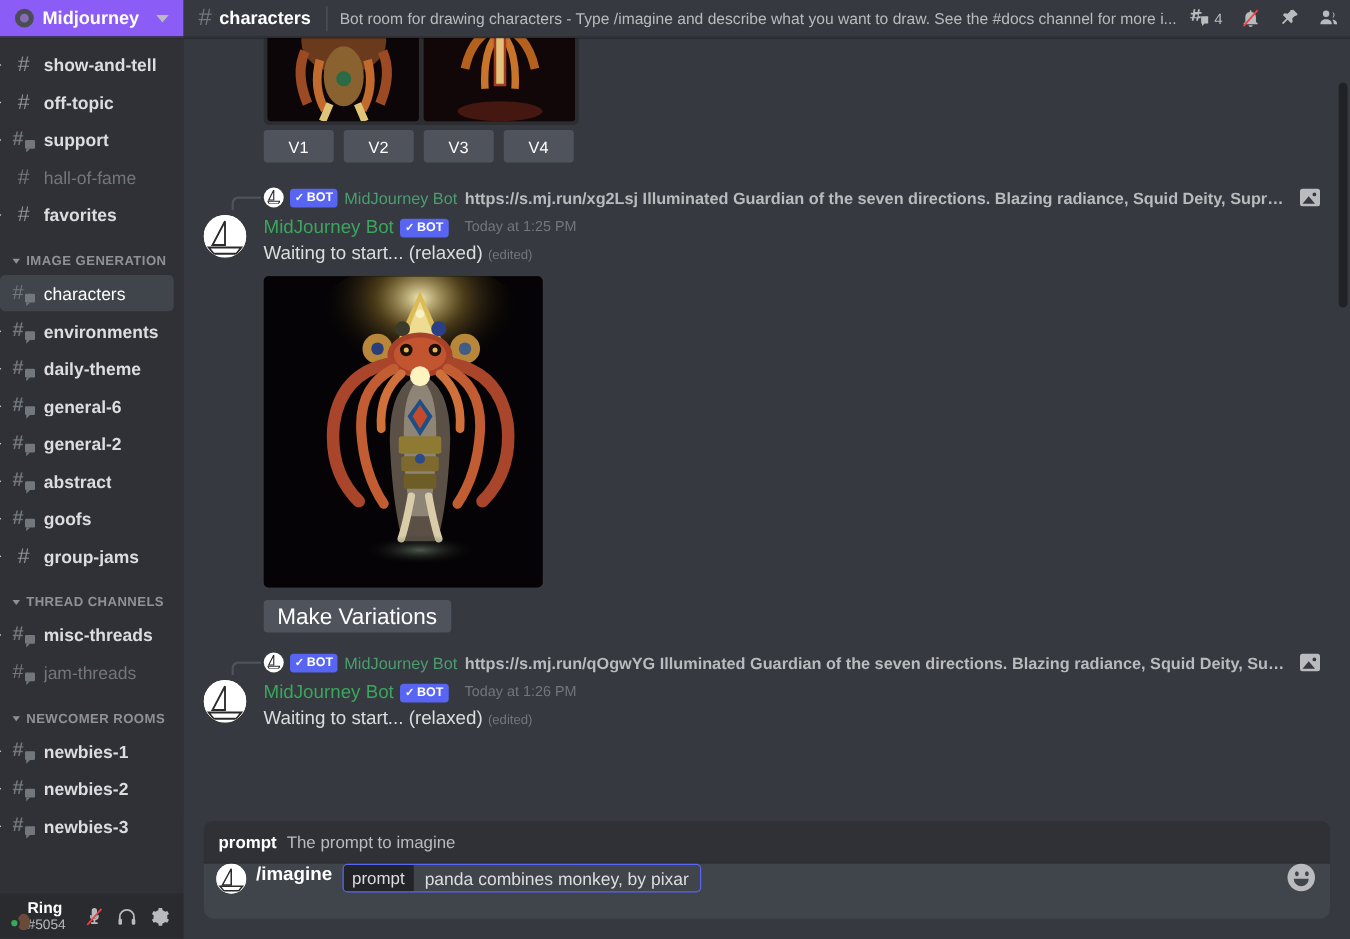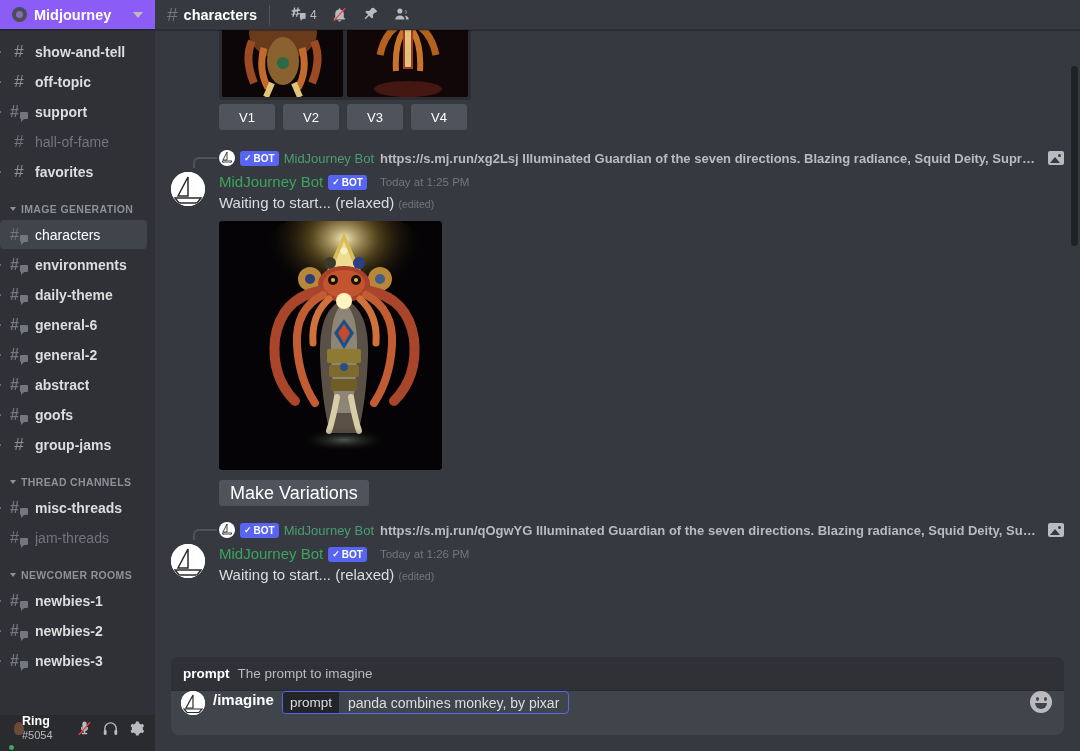--- a/index.html
+++ b/index.html
@@ -90,21 +90,21 @@
   }
   .fork-icon .box:after {
     content: ""; position: absolute; left: 1px; bottom: -2.5px;
     width: 0; height: 0; border-left: 3px solid #72767d;
     border-bottom: 3px solid transparent;
   }
   .chan-label { white-space: nowrap; overflow: hidden; }
 
   .user-panel {
     height: 36px; min-height: 36px; background: #292b2f;
-    display: flex; padding: 0 6px 0 8px;
+    display: flex; align-items: center; padding: 0 6px 0 8px;
   }
   .avatar-sm {
     width: 23px; height: 23px; border-radius: 50%;
     background: linear-gradient(150deg,#8b8f96 0%,#5d6168 40%,#3f4248 100%);
     position: relative; flex: 0 0 auto; margin-right: 7px;
     overflow: hidden;
   }
   .avatar-sm:before {
     content:""; position:absolute; width:10px; height:13px; left:6px; top:7px;
     background:#6b4a3a; border-radius:50% 50% 40% 40%;
@@ -518,20 +518,21 @@
       </span>
     </div>
   </div>
 
   <div class="main">
 
     <div class="topbar">
       <span class="hash">#</span>
       <span class="topbar-title">characters</span>
       <span class="divider-v"></span>
+      <span class="topic">Bot room for drawing characters - Type /imagine and describe what you want to draw. See the #docs channel for more i...</span>
       <span class="top-icons">
         <span class="top-icon">
           <svg width="17" height="17" viewBox="0 0 24 24">
               <path fill="#b9bbbe" d="M5.43 2h2.04l-.48 3h3.02l.48-3h2.04l-.48 3h2.45v2h-2.77l-.48 3h2.25v2h-2.57l-.48 3H8.41l.48-3H5.87l-.48 3H3.35l.48-3H1.5V11h2.65l.48-3H2.3V6h2.65l.48-4zM7.19 8l-.48 3h3.02l.48-3H7.19z"></path>
               <path fill="#b9bbbe" d="M14 10h8v8h-4l-3 3v-3h-1z"></path>
             </svg>
           <span class="thread-count">4</span>
         </span>
         <span class="top-icon">
           <svg width="17" height="17" viewBox="0 0 24 24">

